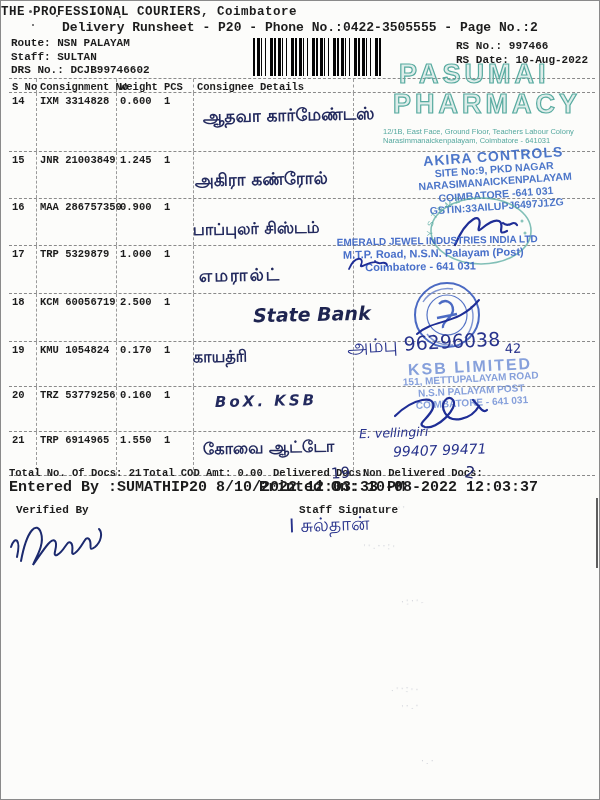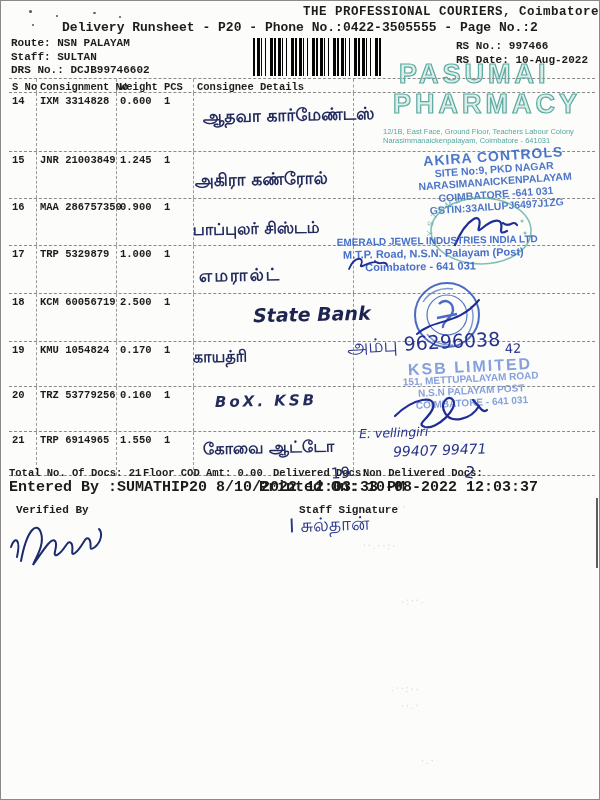--- a/index.html
+++ b/index.html
@@ -1,21 +1,21 @@
 <!DOCTYPE html>
 <html><head>
 <meta charset="utf-8">
 <style>
   html,body{margin:0;padding:0;background:#e8e8e8;}
   .page{position:relative;width:600px;height:800px;background:#fcfcfa;overflow:hidden;
         border:1px solid #8a8a8a;box-sizing:border-box;
         font-family:"Liberation Mono","DejaVu Sans Mono",monospace;color:#1c1c1c;}
   .abs{position:absolute;}
   
-  .title{top:4px;left:0;width:100%;text-align:right;font-size:12.5px;font-weight:bold;letter-spacing:.5px;}
+  .title{top:4px;left:0;width:100%;text-align:left;font-size:12.5px;font-weight:bold;letter-spacing:.5px;}
   .subtitle{top:19px;left:0;width:100%;text-align:center;font-size:13px;font-weight:bold;}
   .meta-left{top:36px;left:10px;font-size:11px;font-weight:bold;line-height:13.5px;}
   .meta-right{top:38px;left:455px;font-size:11px;font-weight:bold;line-height:14px;}
   .barcode{top:37px;left:252px;width:130px;height:38px;
     background-image:
       repeating-linear-gradient(90deg,#050505 0 2px,transparent 2px 4px,#050505 4px 7px,
       transparent 7px 8px,#050505 8px 9px,transparent 9px 12px,#050505 12px 13px,
       transparent 13px 17px,#050505 17px 20px,transparent 20px 21px);}
   
   .table{top:77px;left:8px;width:586px;font-size:10.5px;}
@@ -261,21 +261,21 @@
     <svg class="stamp" style="left:388px;top:385px;" width="100" height="46" viewBox="0 0 100 46">
       <path d="M6 30 C24 12 48 8 44 22 C40 33 26 38 36 41 C48 44 70 22 64 14 C60 8 50 16 56 27 C62 38 82 34 90 20 M84 14 C90 20 94 28 98 24" fill="none" stroke="#1f2e96" stroke-width="2.2" stroke-linecap="round"></path>
     </svg>
 
     <div class="stamp hand-note contact1">E. vellingiri</div>
     <div class="stamp hand-note contact2">99407 99471</div>
   </div>
 
   <div class="abs foot1">
     <span style="left:8px;">Total No. Of Docs:  21</span>
-    <span style="left:142px;">Floor COD Amt:    0.00</span>
+    <span style="left:142px;">Total COD Amt:    0.00</span>
     <span style="left:272px;">Delivered Docs:</span>
     <span class="hw-num" style="left:330px;top:-3px;font-size:15px;transform:rotate(-4deg);">19</span>
     <span style="left:362px;">Non Delivered Docs:</span>
     <span class="hw-num" style="left:464px;top:-4px;font-size:16px;transform:rotate(10deg);">2</span>
   </div>
   <div class="abs foot2">
     <span style="left:8px;">Entered By :SUMATHIP20 8/10/2022 12:03:33 PM</span>
     <span style="left:258px;">Printed On: 10-08-2022 12:03:37</span>
   </div>
 

